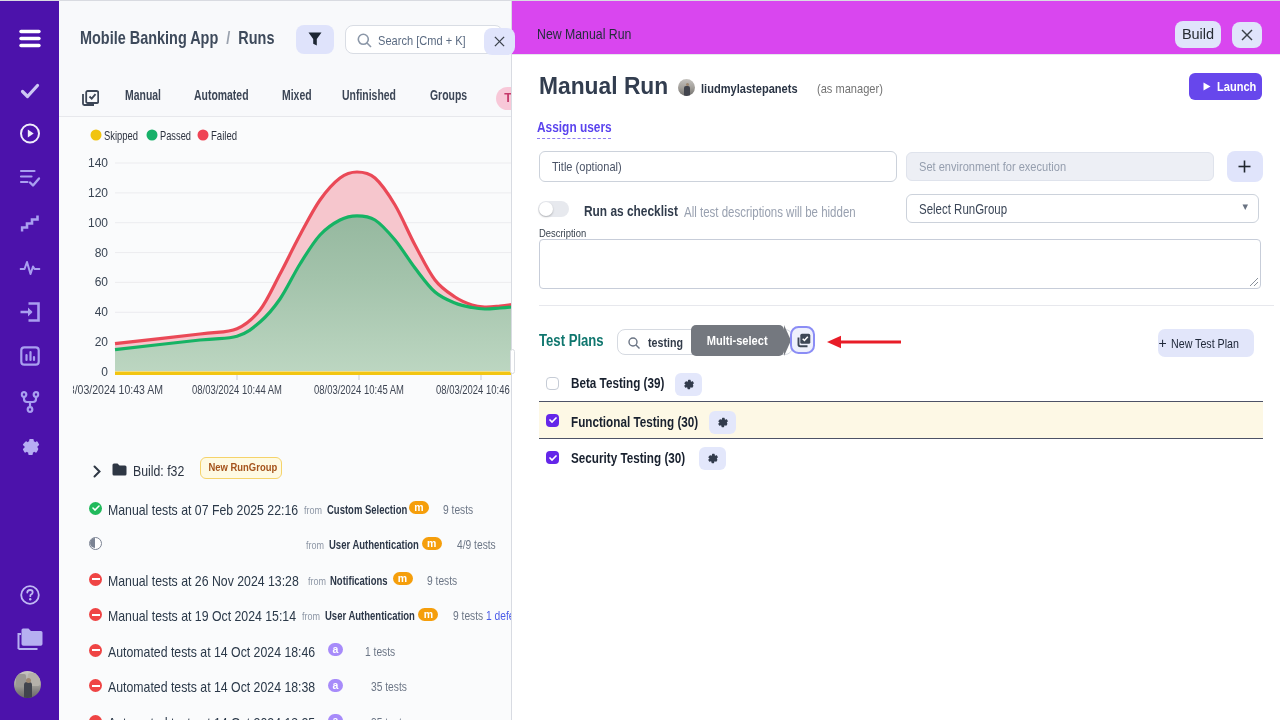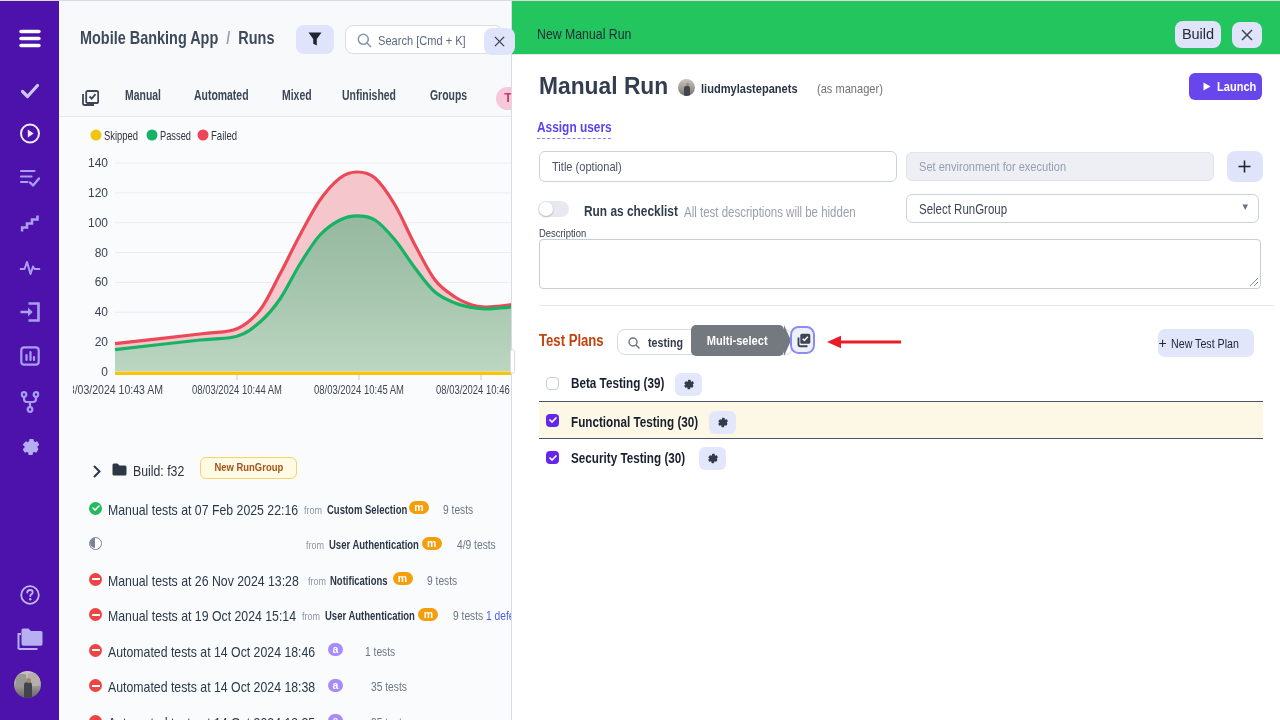--- a/index.html
+++ b/index.html
@@ -31,21 +31,21 @@
 .ricon { position:absolute; left:30px; top:11px; width:13px; height:13px; border-radius:50%; }
 .rtext { position:absolute; left:49px; top:10px; white-space:nowrap; }
 .rfrom { position:absolute; top:13px; font-size:11px; color:#8e97a6; white-space:nowrap; }
 .rproj { font-size:12.5px; font-weight:bold; color:#2c3748; }
 .rbadge { position:absolute; top:10.5px; width:20px; height:13px; border-radius:6.5px; color:#fff; font-size:10.5px; font-weight:bold; text-align:center; line-height:12.5px; }
 .bm { background:#f59e0b; }
 .ba { background:#a78bfa; width:15px; }
 .rcount { position:absolute; top:12px; font-size:12.5px; color:#6c7686; white-space:nowrap; }
 
 #drawer { position:absolute; left:511px; top:1px; width:769px; height:719px; background:#fff; border-left:1px solid #d8dbe2; z-index:10; }
-#dhead { position:absolute; left:0; top:0; width:769px; height:54px; border-bottom:1px solid #e5e7ec; background:#22c55e; }
+#dhead { position:absolute; left:0; top:0; width:769px; height:54px; border-bottom:1px solid #e5e7ec; background:#d946ef; }
 .lavbtn { position:absolute; background:#e0e4fb; border-radius:8px; color:#262b33; }
 #launch { position:absolute; left:677px; top:72px; width:73px; height:27px; background:#6747ec; border-radius:6px; color:#fff; font-weight:bold; font-size:13.5px; text-align:right; line-height:27px; }
 .input { position:absolute; border:1px solid #ccd2db; border-radius:6px; background:#fff; }
 #ttl { left:27px; top:150px; width:358px; height:31px; }
 #env { left:394px; top:151px; width:308px; height:29px; background:#edeff5; border-color:#dfe3ec; }
 #plusbtn { left:715px; top:150px; width:36px; height:31px; background:#e0e4fb; border:none; border-radius:8px; }
 #rungroup { left:394px; top:193px; width:353px; height:29px; }
 #desc { left:27px; top:238px; width:722px; height:50px; border-color:#c7cdd9; border-radius:4px; }
 .divider { position:absolute; left:27px; top:304px; width:735px; height:1px; background:#e7e8ed; }
 
@@ -222,21 +222,21 @@
     </div>
     <div id="runs">
       <div class="run" style="top:47px">
         <svg style="position:absolute;left:34px;top:11px" width="8" height="13" viewBox="0 0 8 13">
             <path d="M1.5 1.5 L6.5 6.5 L1.5 11.5" stroke="#2e3744" stroke-width="2" fill="none" stroke-linecap="round"></path>
           </svg>
         <svg style="position:absolute;left:53px;top:9px" width="15" height="13" viewBox="0 0 15 13">
             <path d="M0.5 2 Q0.5 0.5 2 0.5 L5.5 0.5 L7.5 2.5 L13 2.5 Q14.5 2.5 14.5 4 L14.5 11 Q14.5 12.5 13 12.5 L2 12.5 Q0.5 12.5 0.5 11 Z" fill="#2e3744"></path>
           </svg>
         <span class="rtext" style="left:74px;top:8px"><span class="sx" style="font-size:15px;color:#2b3442">Build: f32</span></span>
-        <span style="position:absolute;left:141px;top:3px;width:97px;height:22px;background:#fefae3;border:1.5px solid #f5d36a;border-radius:6px;color:#a5531c;font-weight:bold;font-size:11.5px;text-align:center;line-height:19px"><span class="sx" style="transform-origin:50% 50%">New RunGroup</span></span>
+        <span style="position:absolute;left:141px;top:3px;width:82px;height:22px;background:#fefae3;border:1.5px solid #f5d36a;border-radius:6px;color:#a5531c;font-weight:bold;font-size:11.5px;text-align:center;line-height:19px"><span class="sx" style="transform-origin:50% 50%">New RunGroup</span></span>
       </div>
       <div class="run" style="top:83.5px">
         <span class="ricon" style="background:#21ba5c">
             <svg style="position:absolute;left:2.5px;top:3.5px" width="8" height="6" viewBox="0 0 8 6">
               <path d="M1 3 L3 5 L7 1" stroke="#fff" stroke-width="1.6" fill="none" stroke-linecap="round"></path>
             </svg>
           </span>
         <span class="rtext"><span class="sx">Manual tests at 07 Feb 2025 22:16</span></span>
         <span class="rfrom" style="left:245.4px"><span class="sx">from</span></span>
           <span class="rfrom" style="left:267.5px;top:12px"><span class="rproj sx">Custom Selection</span></span>
@@ -359,21 +359,21 @@
     <div class="abs" style="left:27px;top:226px;font-size:11.5px;color:#39434f"><span class="sx">Description</span></div>
     <div class="input" id="desc">
         <svg style="position:absolute;right:2px;bottom:2px" width="8" height="8" viewBox="0 0 8 8">
           <g stroke="#8a919c" stroke-width="1">
             <line x1="0" y1="8" x2="8" y2="0"></line>
             <line x1="4" y1="8" x2="8" y2="4"></line>
           </g>
         </svg>
       </div>
     <div class="divider"></div>
-    <div class="abs" style="left:27px;top:331px;font-size:16px;font-weight:bold;color:#c2410c"><span class="sx">Test Plans</span></div>
+    <div class="abs" style="left:27px;top:331px;font-size:16px;font-weight:bold;color:#0f766e"><span class="sx">Test Plans</span></div>
     <div class="abs" style="left:105px;top:328px;width:176px;height:26px;background:#fff;border:1px solid #d6dae1;border-radius:8px">
       <svg style="position:absolute;left:10px;top:7px" width="12" height="12" viewBox="0 0 12 12">
           <circle cx="5" cy="5" r="4" stroke="#6a7484" stroke-width="1.4" fill="none"></circle>
           <line x1="8" y1="8" x2="11.5" y2="11.5" stroke="#6a7484" stroke-width="1.4"></line>
         </svg>
       <span class="sx" style="position:absolute;left:30px;top:5px;font-size:13px;font-weight:bold;color:#323b49">testing</span>
     </div>
     <div class="abs" style="left:179px;top:324px;width:93px;height:31px;background:#74787f;border-radius:5px;color:#fff;font-weight:bold;font-size:13.5px;text-align:center;line-height:31px"><span class="sx" style="transform-origin:50% 50%">Multi-select</span><svg style="position:absolute;right:-7px;top:0px" width="7" height="31" viewBox="0 0 7 31">
           <path d="M0 0 L7 15.5 L0 31 Z" fill="#74787f"></path>
         </svg></div>

